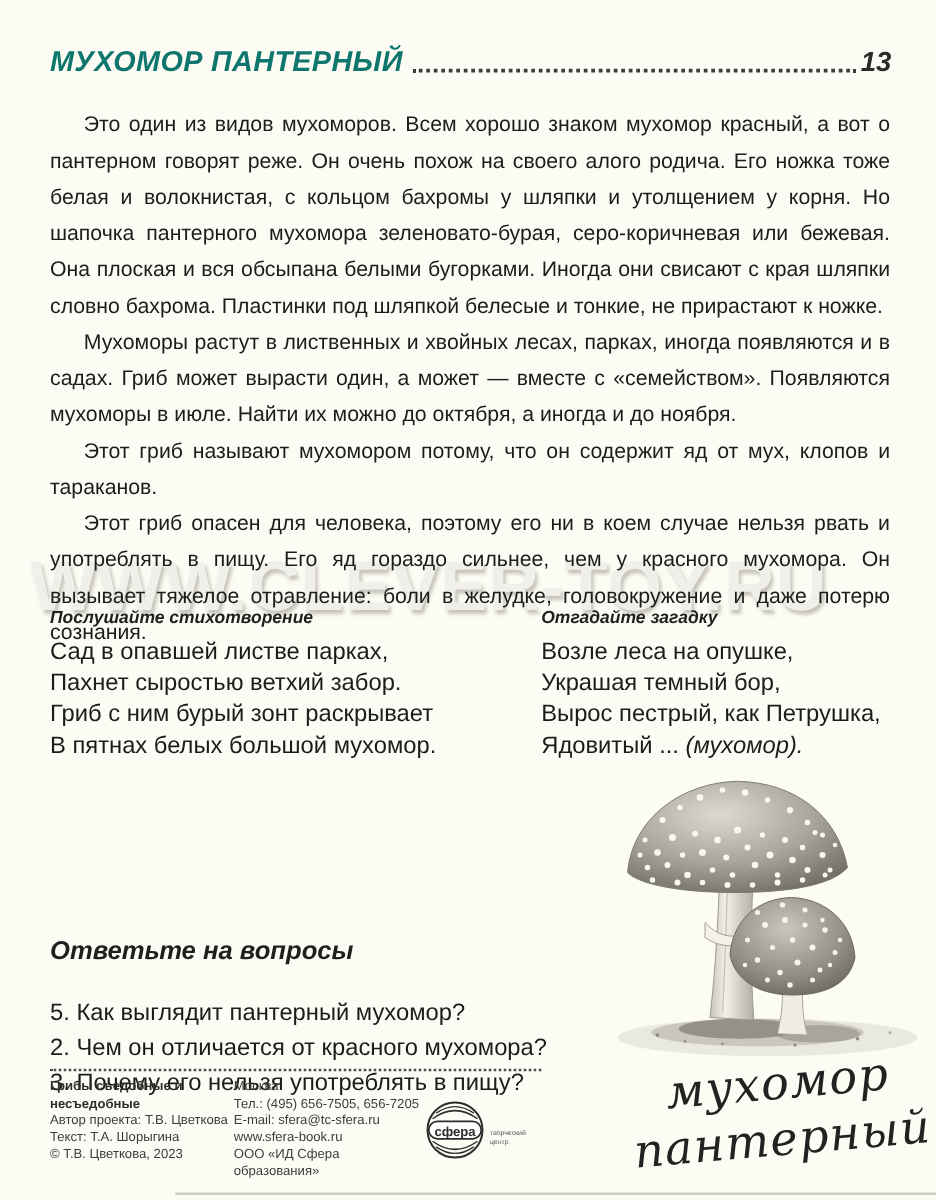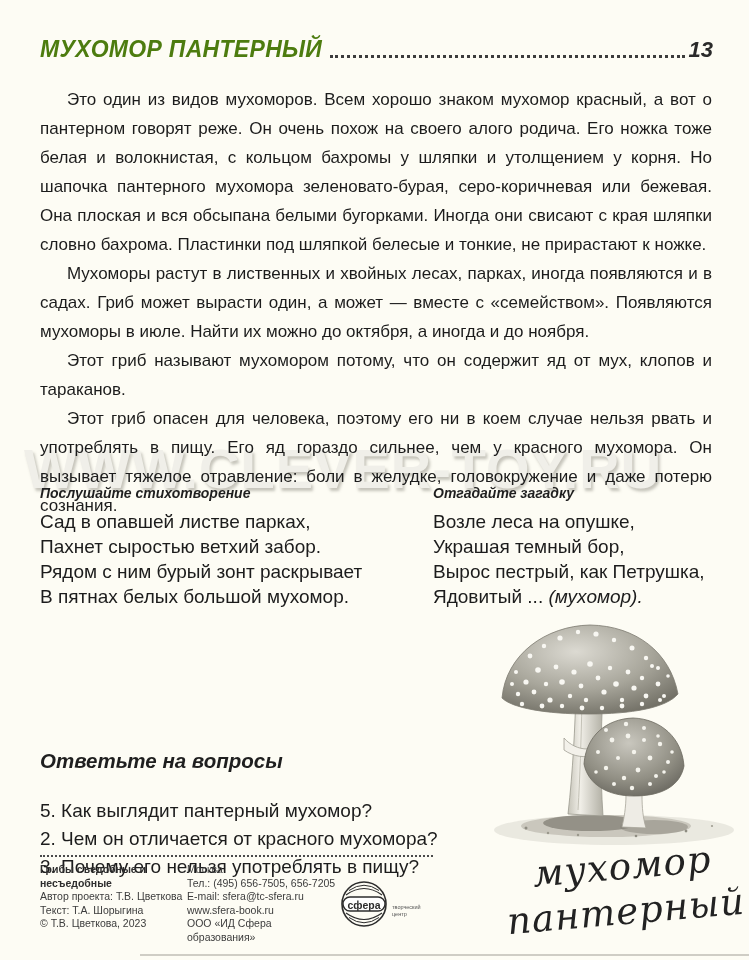--- a/index.html
+++ b/index.html
@@ -3,21 +3,21 @@
 <meta charset="utf-8">
 <style>
   html,body { margin:0; padding:0; background:#e9e7e0; }
   .page {
     position:relative; width:749px; height:960px; margin:0 auto;
     background:#fdfcf4; overflow:hidden; color:#1c1c1c;
     font-family:"Liberation Sans", sans-serif;
   }
   
   .title-row { position:absolute; top:36px; left:40px; right:36px; display:flex; align-items:flex-end; }
-  .doc-title { font-size:23px; font-weight:bold; font-style:italic; letter-spacing:.3px; white-space:nowrap; color:#4d7c0f; }
+  .doc-title { font-size:23px; font-weight:bold; font-style:italic; letter-spacing:.3px; white-space:nowrap; color:#0f766e; }
   .leader { flex:1; border-bottom:3.5px dotted #3c3c3c; margin:0 4px 5px 8px; height:0; }
   .pagenum { font-size:22px; font-weight:bold; font-style:italic; color:#2a2a2a; }
 
   
   .body-text { position:absolute; top:85px; left:40px; width:672px; font-size:17px; line-height:29px; text-align:justify; z-index:2; }
   .body-text p { margin:0; text-indent:27px; }
 
   
   .watermark {
     position:absolute; top:436px; left:24px; width:710px; z-index:1;
@@ -74,21 +74,21 @@
     <p>Этот гриб называют мухомором потому, что он содержит яд от мух, клопов и тараканов.</p>
     <p>Этот гриб опасен для человека, поэтому его ни в коем случае нельзя рвать и употреблять в пищу. Его яд гораздо сильнее, чем у красного мухомора. Он вызывает тяжелое отравление: боли в желудке, головокружение и даже потерю сознания.</p>
   </div>
 
   <div class="watermark">WWW.CLEVER-TOY.RU</div>
 
   <div class="poem">
     <div class="section-heading">Послушайте стихотворение</div>
     <div>Сад в опавшей листве парках,</div>
     <div>Пахнет сыростью ветхий забор.</div>
-    <div>Рядом с ним бурый зонт раскрывает</div>
+    <div>Гриб с ним бурый зонт раскрывает</div>
     <div>В пятнах белых большой мухомор.</div>
   </div>
 
   <div class="riddle">
     <div class="section-heading">Отгадайте загадку</div>
     <div>Возле леса на опушке,</div>
     <div>Украшая темный бор,</div>
     <div>Вырос пестрый, как Петрушка,</div>
     <div><span>Ядовитый ... </span><em class="answer">(мухомор).</em></div>
   </div>

